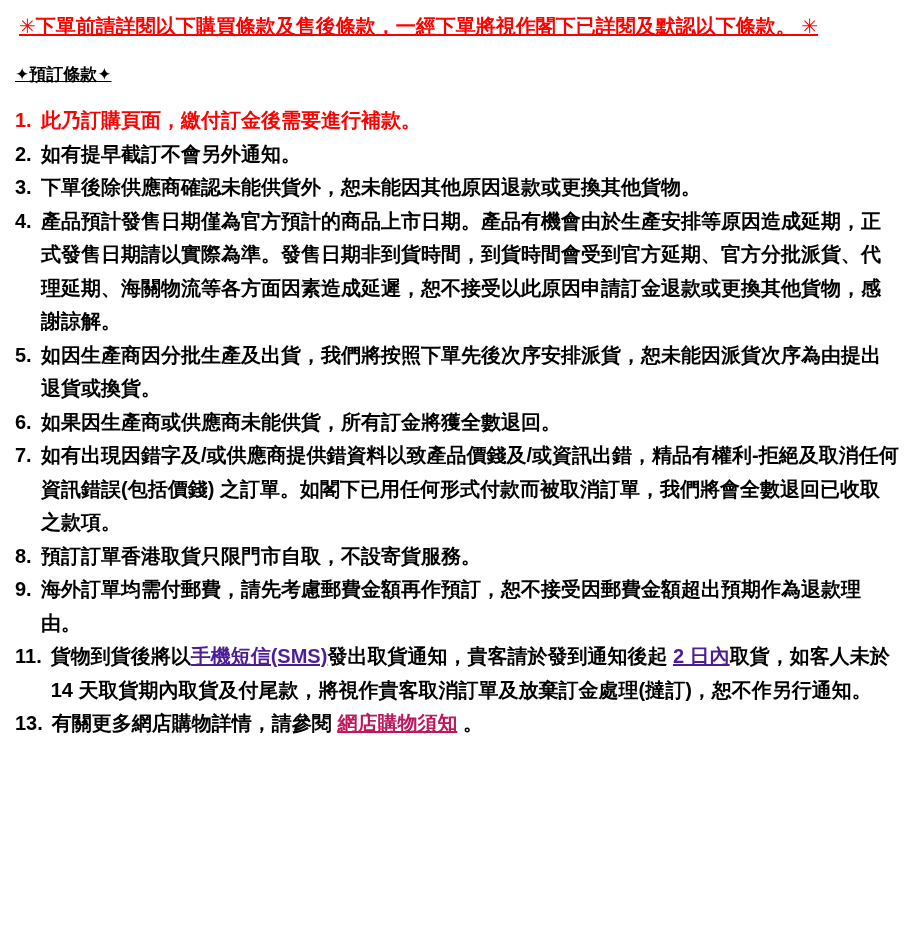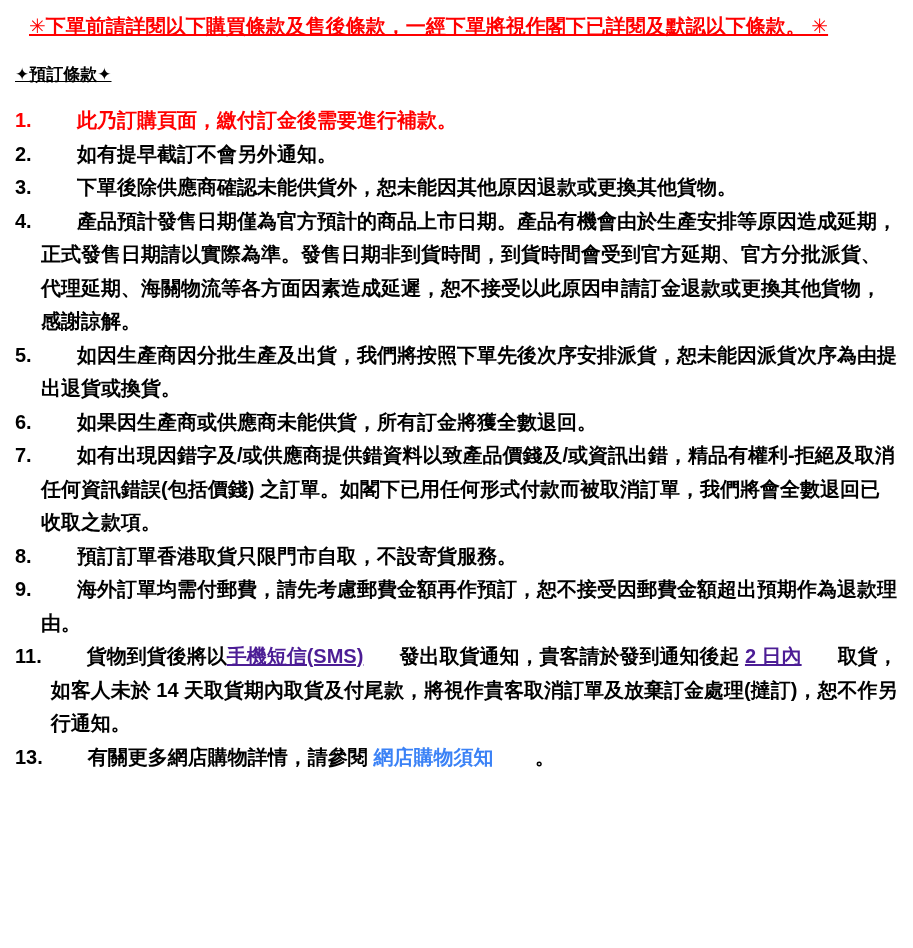--- a/index.html
+++ b/index.html
@@ -14,21 +14,21 @@
     padding: 10px 14px 20px 15px;
     font-family: "Liberation Sans", "DejaVu Sans", sans-serif;
     font-weight: bold;
     font-size: 20px;
     line-height: 33.5px;
     color: #000000;
   }
   .notice {
     color: #ff0000;
     text-decoration: underline;
-    margin: 0 0 13px 14px;
+    margin: 0 0 13px 4px;
   }
   .section-title {
     display: inline-block;
     color: #000000;
     text-decoration: underline;
     margin: 0 0 13px 0;
     font-size: 17px;
   }
   ol.terms {
     list-style: none;
@@ -43,23 +43,23 @@
   ol.terms .num {
     flex: 0 0 auto;
     min-width: 17px;
     margin-right: 9px;
     white-space: nowrap;
   }
   ol.terms .txt {
     flex: 1 1 auto;
   }
   .item-red .num, .item-red .txt { color: #ff0000; }
-  .seg-normal { color: inherit; margin-left: 36px; }
+  .seg-normal { color: inherit; }
   .seg-red-underline { color: #4c1d95; text-decoration: underline; }
-  .seg-link { color: #3b82f6; cursor: pointer; }
+  .seg-link { color: #be185d; text-decoration: underline; cursor: pointer; }
 </style>
 </head>
 <body>
 
 <div class="notice">✳下單前請詳閱以下購買條款及售後條款，一經下單將視作閣下已詳閱及默認以下條款。 ✳</div>
 
 <div>
   <span class="section-title">✦預訂條款✦</span>
 </div>
 

